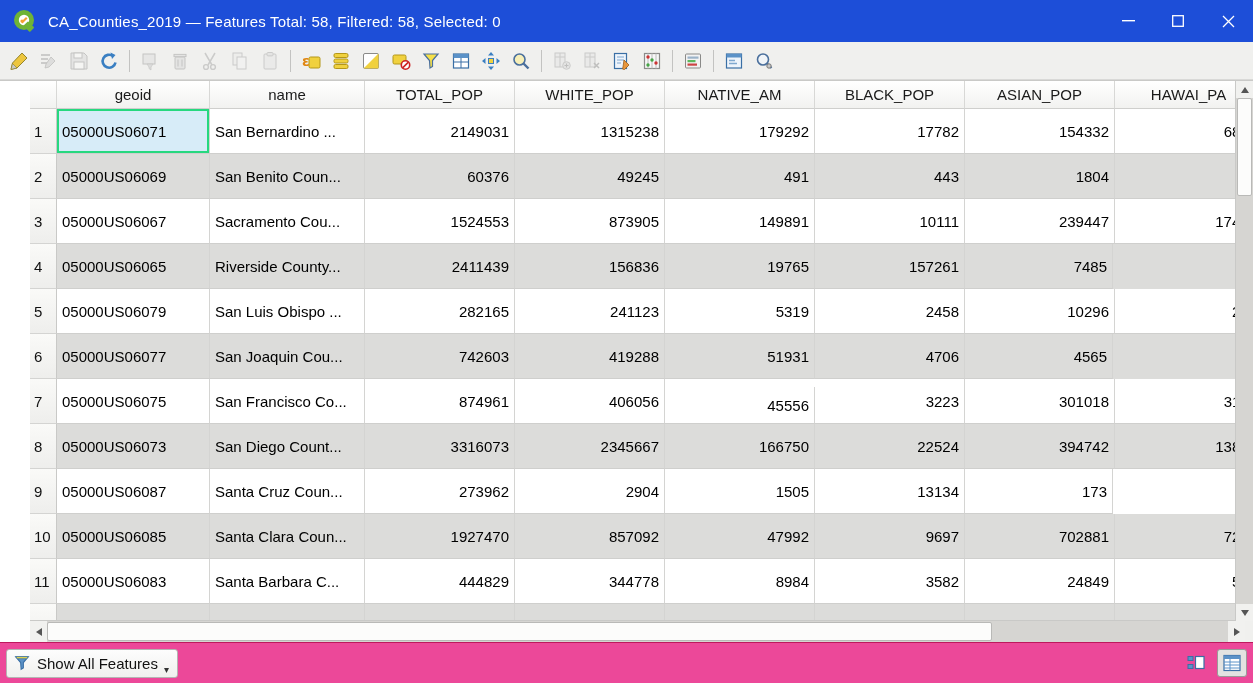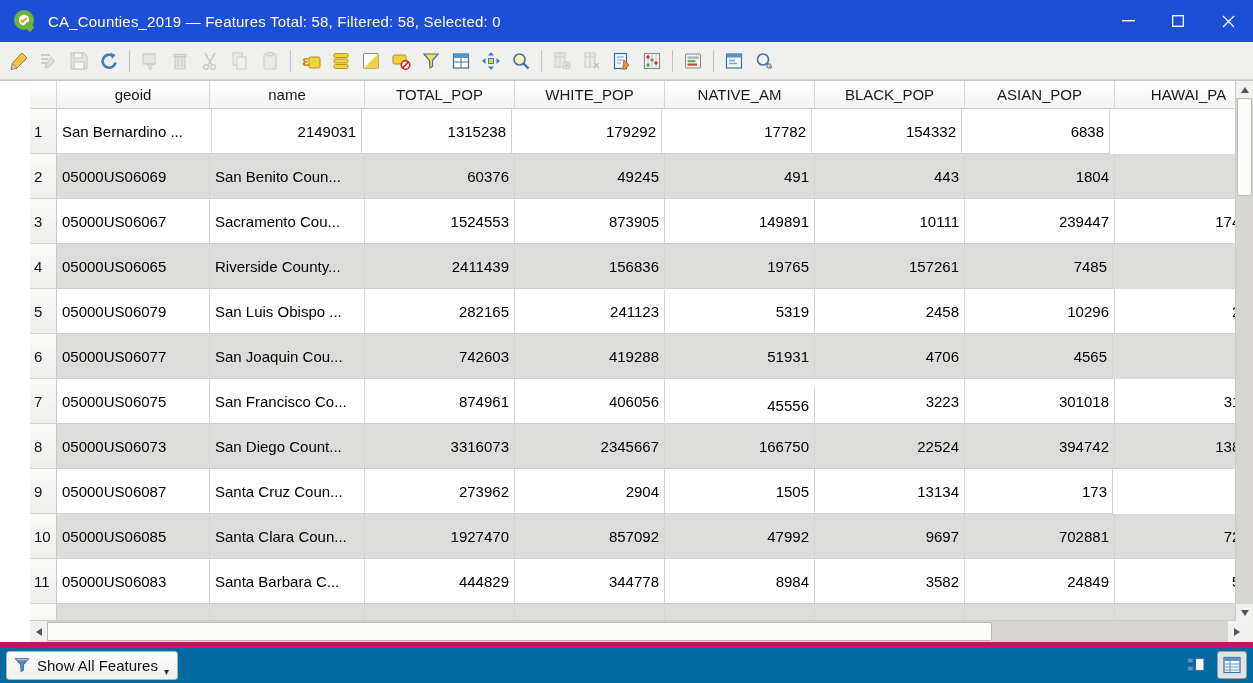--- a/index.html
+++ b/index.html
@@ -58,21 +58,21 @@
   .vscroll .sb-btn { height:17px; }
   .hscroll .sb-btn { width:17px; }
   .sb-thumb { background:#fcfcfb; border:1px solid #b9b9b7; border-radius:2px; cursor:pointer; }
   .vscroll .sb-thumb { margin:0 1px; height:98px; }
   .hscroll .sb-thumb { margin:1px 0; width:945px; }
   .sb-track { flex:1; cursor:pointer; }
   .hscroll-corner { width:18px; background:#f0f0ee; flex:0 0 auto; }
   .tri { width:0; height:0; }
 
   
-  .statusbar { height:41px; background:#0369a1; border-top:5px solid #be185d; display:flex; align-items:center; padding:0 6px; flex:0 0 auto; }
+  .statusbar { height:41px; background:#ec4899; border-top:1px solid #be185d; display:flex; align-items:center; padding:0 6px; flex:0 0 auto; }
   .filter-btn {
     height:29px; display:flex; align-items:center; gap:6px; padding:0 8px 0 6px;
     background:linear-gradient(#fdfdfd,#f0f0ee); border:1px solid #b4b4b2; border-radius:3px; cursor:pointer;
   }
   .filter-btn .lbl { font-size:15px; color:#111; }
   .filter-btn .drop { font-size:10px; color:#333; align-self:flex-end; margin-bottom:2px; }
   .view-toggles { margin-left:auto; display:flex; gap:6px; align-items:center; }
   .vt-btn { width:30px; height:28px; display:flex; align-items:center; justify-content:center; border-radius:3px; cursor:pointer; border:1px solid transparent; }
   .vt-btn.pressed { background:#e3e3e1; border:1px solid #9a9a98; }
 </style>
@@ -287,20 +287,21 @@
             <div class="hdr-cell" style="width: 150px; flex: 0 0 auto;">TOTAL_POP</div>
             <div class="hdr-cell" style="width: 150px; flex: 0 0 auto;">WHITE_POP</div>
             <div class="hdr-cell" style="width: 150px; flex: 0 0 auto;">NATIVE_AM</div>
             <div class="hdr-cell" style="width: 150px; flex: 0 0 auto;">BLACK_POP</div>
             <div class="hdr-cell" style="width: 150px; flex: 0 0 auto;">ASIAN_POP</div>
             <div class="hdr-cell" style="width: 148px; flex: 0 0 auto;">HAWAI_PA</div>
           </div>
         <div id="rows">
             <div class="row">
               <div class="rn">1</div>
+              <div class="cell sel" style="width: 153px; flex: 0 0 auto;">05000US06071</div>
               <div class="cell" style="width: 155px; flex: 0 0 auto;">San Bernardino ...</div>
               <div class="cell num" style="width: 150px; flex: 0 0 auto;">2149031</div>
               <div class="cell num" style="width: 150px; flex: 0 0 auto;">1315238</div>
               <div class="cell num" style="width: 150px; flex: 0 0 auto;">179292</div>
               <div class="cell num" style="width: 150px; flex: 0 0 auto;">17782</div>
               <div class="cell num" style="width: 150px; flex: 0 0 auto;">154332</div>
               <div class="cell num" style="width: 148px; flex: 0 0 auto;">6838</div>
             </div>
             <div class="row alt">
               <div class="rn">2</div>

